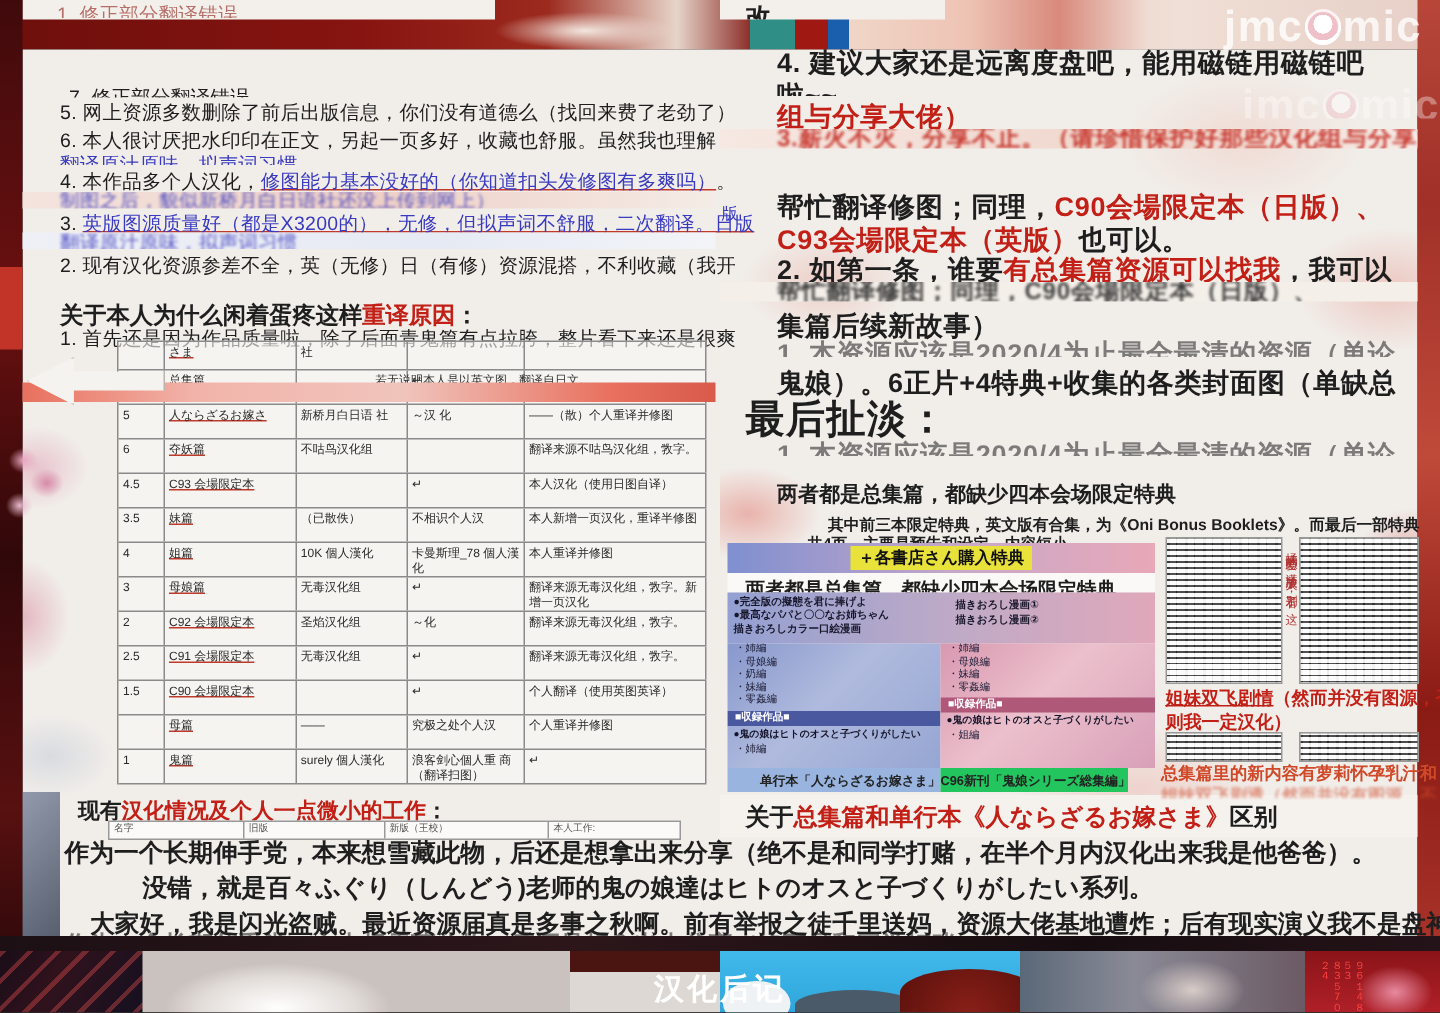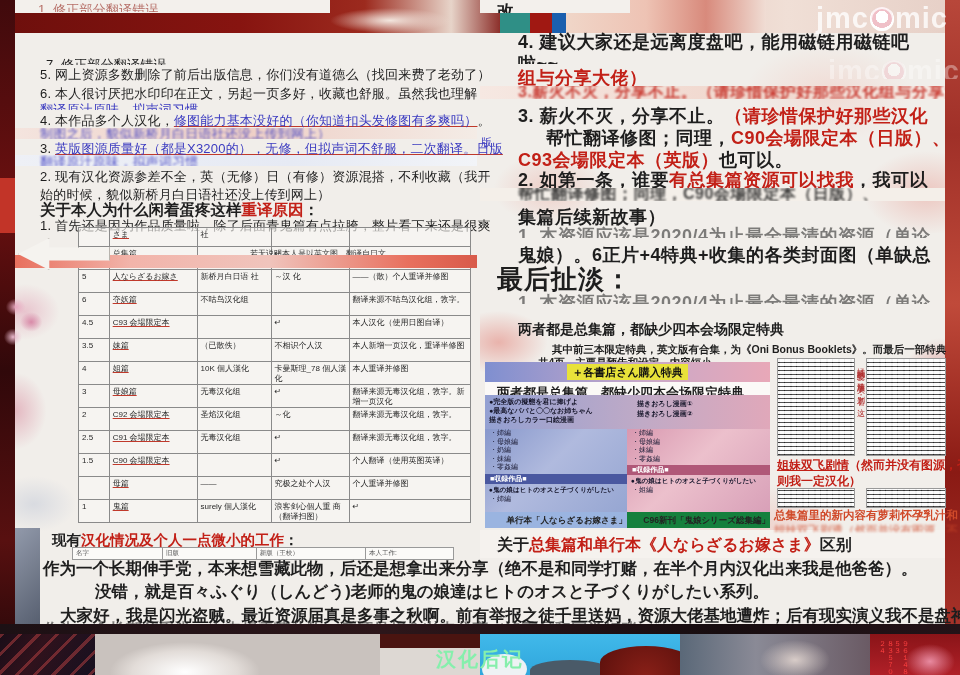--- a/index.html
+++ b/index.html
@@ -87,21 +87,21 @@
   .box{position:relative;height:100%;overflow:hidden;}
   .box-blue{width:142px;background:linear-gradient(135deg,#8898cc,#b0bade 45%,#96a6d2);}
   .box-pink{width:143px;background:linear-gradient(135deg,#d898b0,#ecc0cc 45%,#d8a0b8);}
   .bitems div{font-size:7px;line-height:8.5px;color:#20203a;white-space:nowrap;padding-left:5px;}
   .shuroku{margin-top:2px;font-size:7px;line-height:10px;color:#fff;font-weight:bold;padding-left:5px;}
   .sh-blue{background:#4a58a0;} .sh-pink{background:#b05878;}
   .series{font-size:6.6px;line-height:8px;color:#14142a;font-weight:bold;padding:2px 0 0 4px;white-space:nowrap;}
   .extra{font-size:7px;color:#20203a;padding-left:5px;}
   .blabels{position:absolute;left:0;top:150px;width:100%;height:16px;display:flex;}
   .blab{font-size:8.5px;line-height:16px;font-weight:bold;color:#222;text-align:right;overflow:hidden;white-space:nowrap;}
-  .blab-blue{width:142px;background:#9ab4e0;} .blab-pink{width:143px;background:#15803d;}
+  .blab-blue{width:142px;background:#9ab4e0;} .blab-pink{width:125px;background:#22c55e;}
   .headband{left:480px;top:530px;width:465px;height:28px;background:#f5f2ee;}
   
   .noise{position:absolute;border:1px solid #999;background:
      repeating-linear-gradient(0deg,rgba(30,30,30,.75) 0 1px,rgba(255,255,255,.9) 1px 4px),
      repeating-linear-gradient(90deg,#808080 0 2px,#e8e8e8 2px 6px,#404040 6px 7px,#d8d8d8 7px 12px);}
   .vtext{position:absolute;writing-mode:vertical-rl;font-size:8px;letter-spacing:1px;color:#b03030;white-space:nowrap;}
   
   .bottom{left:0;top:634px;width:960px;height:41px;background:#1a1418;}
   .segA{position:absolute;left:0;top:0;width:95px;height:41px;
      background:linear-gradient(120deg,#1a0d18,#30121c 40%,#151020);}
@@ -112,21 +112,21 @@
   .segC-top{position:absolute;left:380px;top:0;width:100px;height:14px;background:#4a1410;}
   .segD{position:absolute;left:480px;top:0;width:200px;height:41px;background:linear-gradient(180deg,#41b9ea,#2fa6dc);}
   .segD-white{position:absolute;left:482px;top:20px;width:45px;height:30px;border-radius:50%;background:#eef2f4;}
   .segD-slate{position:absolute;left:530px;top:26px;width:80px;height:20px;border-radius:50% 50% 0 0;background:#4a5a68;}
   .segD-red{position:absolute;left:600px;top:12px;width:92px;height:32px;border-radius:50% 50% 0 0;background:radial-gradient(circle at 50% 100%,#8a2018,#5a100c);}
   .segE{position:absolute;left:680px;top:0;width:190px;height:41px;background:linear-gradient(90deg,#5a6878,#8a8a96 40%,#6a5a64);}
   .segE-blob{position:absolute;left:760px;top:6px;width:70px;height:40px;border-radius:50%;background:radial-gradient(closest-side,#d8ccc8,transparent);}
   .segF{position:absolute;left:870px;top:0;width:90px;height:41px;background:linear-gradient(180deg,#8a1418,#b02028);}
   .segF-blob{position:absolute;left:905px;top:10px;width:50px;height:35px;border-radius:50%;background:radial-gradient(closest-side,#e88aa0,transparent);}
   .code{position:absolute;writing-mode:vertical-rl;font-size:7px;line-height:8px;color:#ff4040;letter-spacing:0;}
-  .title{left:436px;top:646px;font-size:20px;font-weight:bold;color:#86efac;letter-spacing:2px;}
+  .title{left:436px;top:646px;font-size:20px;font-weight:bold;color:#ffffff;letter-spacing:2px;}
   
   .wm{position:absolute;color:rgba(255,255,255,.78);font-weight:bold;font-size:29px;letter-spacing:1px;
       font-family:"Liberation Sans","DejaVu Sans",sans-serif;}
   .wm-logo{display:inline-block;width:24px;height:24px;border-radius:50%;vertical-align:-3px;margin:0 1px;
       background:radial-gradient(circle at 50% 42%,#ffffff 0 34%,#f0c0c8 35% 58%,#ffffff 59%);
       box-shadow:inset 0 0 0 2px rgba(255,255,255,.8);}
   .wm2{opacity:.45;}
   .flower{left:0;top:292px;width:52px;height:60px;background:
      radial-gradient(14px 12px at 30% 25%,#e8a8c0,transparent 70%),
      radial-gradient(16px 14px at 60% 50%,#d88aa8,transparent 70%),
@@ -162,21 +162,20 @@
   <div class="t lbody cut" style="left:40px;top:101px;height:9px;"><span class="blue">翻译原汁原味，拟声词习惯。</span></div>
   <div class="t lbody" style="left:40px;top:112px;"><span>4. 本作品多个人汉化，</span><span class="blue">修图能力基本没好的（你知道扣头发修图有多爽吗）</span><span>。</span></div>
   <div class="seam seam1">
       <span class="t lbody gb" style="left:25px;top:-3px;color:#3a3ac0;">制图之后，貌似新桥月白日语社还没上传到网上）</span>
     </div>
   <div class="t lbody" style="left:40px;top:140px;"><span>3. </span><span class="blue">英版图源质量好（都是X3200的），无修，但拟声词不舒服，二次翻译。日版</span></div>
   <div class="seam seam2">
       <span class="t lbody gb" style="left:25px;top:-2px;color:#3a3ac0;">翻译原汁原味，拟声词习惯</span>
     </div>
   <div class="t lbody" style="left:40px;top:168px;"><span>2. 现有汉化资源参差不全，英（无修）日（有修）资源混搭，不利收藏（我开</span></div>
-  <div class="t lbody" style="left:40px;top:186px;"><span>始的时候，貌似新桥月白日语社还没上传到网上）</span></div>
   <div class="t b" style="left:40px;top:200px;font-size:15.5px;"><span>关于本人为什么闲着蛋疼这样</span><span class="red">重译原因</span><span>：</span></div>
   <div class="t lbody" style="left:40px;top:217px;"><span>1. 首先还是因为作品质量啦，除了后面青鬼篇有点拉胯，整片看下来还是很爽</span></div>
 
   <div class="abs ctable">
       <div class="trow">
         <div class="tcell c0"></div>
         <div class="tcell c1">さま</div>
         <div class="tcell c2">社</div>
         <div class="tcell c3"></div>
         <div class="tcell c4"></div>
@@ -283,22 +282,21 @@
   <div class="t sb" style="left:60px;top:605px;font-size:16.5px;"><span>大家好，我是闪光盗贼。最近资源届真是多事之秋啊。前有举报之徒千里送妈，资源大佬基地遭炸；后有现实演义我不是盘神。</span></div>
   <div class="t sb cut fade" style="left:43px;top:619px;height:8px;font-size:16.5px;"><span>作为一个长期伸手党，本来想雪藏此物，后还是想拿出来分享（绝不是和同学打赌</span></div>
 
   <div class="t sb cut" style="left:497px;top:0;height:13px;font-size:17px;"><span>改</span></div>
   <div class="t rbody" style="left:518px;top:30px;"><span>4. 建议大家还是远离度盘吧，能用磁链用磁链吧</span></div>
   <div class="t rbody cut" style="left:518px;top:52px;height:12px;"><span>啦~~</span></div>
   <div class="t rbody red" style="left:518px;top:66px;"><span>组与分享大佬）</span></div>
   <div class="seam seam4">
       <span class="t rbody gb red" style="left:38px;top:-4px;font-size:16px;">3.薪火不灭，分享不止。（请珍惜保护好那些汉化组与分享大佬~~</span>
     </div>
-  <div class="t rbody" style="left:518px;top:104px;"><span>3. 薪火不灭，分享不止。</span><span class="red">（请珍惜保护好那些汉化</span></div>
-  <div class="t rbody" style="left:518px;top:126px;margin-left:28px;"><span>帮忙翻译修图；同理，</span><span class="red">C90会場限定本（日版）、</span></div>
+  <div class="t rbody" style="left:518px;top:126px;"><span>帮忙翻译修图；同理，</span><span class="red">C90会場限定本（日版）、</span></div>
   <div class="t rbody" style="left:518px;top:148px;"><span class="red">C93会場限定本（英版）</span><span>也可以。</span></div>
   <div class="t rbody" style="left:518px;top:168px;"><span>2. 如第一条，谁要</span><span class="red">有总集篇资源可以找我</span><span>，我可以</span></div>
   <div class="seam seam5">
       <span class="t rbody gb" style="left:38px;top:-4px;font-size:16px;">帮忙翻译修图；同理，C90会場限定本（日版）、</span>
     </div>
   <div class="t rbody" style="left:518px;top:205px;"><span>集篇后续新故事）</span></div>
   <div class="t rbody cut fade" style="left:518px;top:224px;height:14px;"><span>1. 本资源应该是2020/4为止最全最清的资源（单论</span></div>
   <div class="t rbody" style="left:518px;top:243px;"><span>鬼娘）。6正片+4特典+收集的各类封面图（单缺总</span></div>
   <div class="t" style="left:497px;top:262px;font-size:26px;font-weight:900;letter-spacing:1px;"><span>最后扯淡：</span></div>
   <div class="t rbody cut fade" style="left:518px;top:291px;height:13px;"><span>1. 本资源应该是2020/4为止最全最清的资源（单论</span></div>

